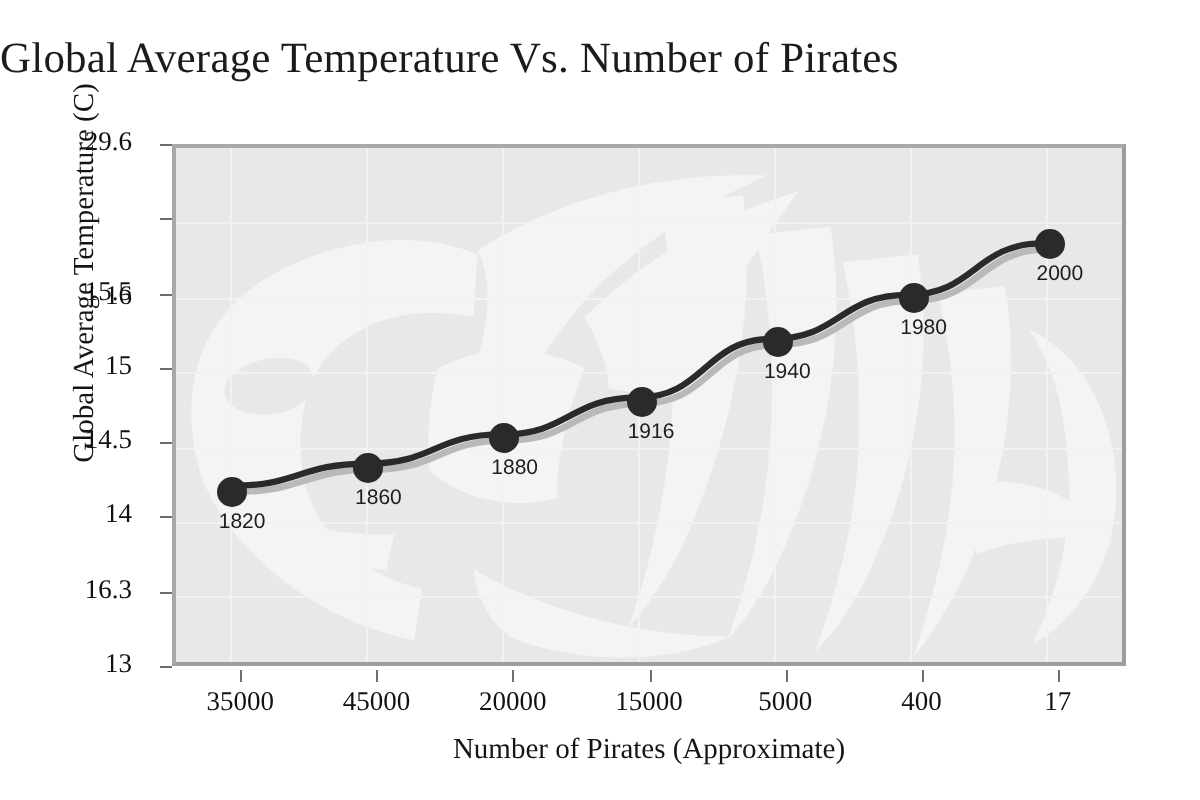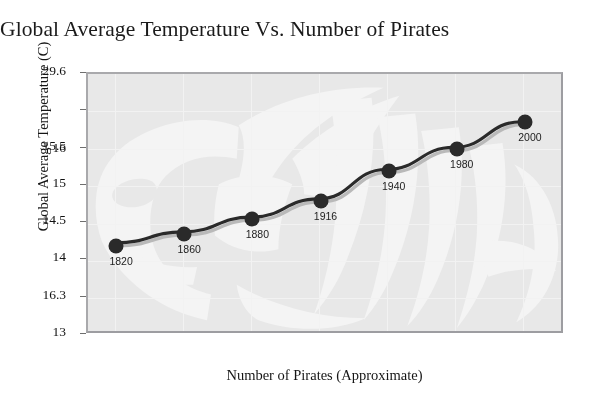--- a/index.html
+++ b/index.html
@@ -198,14 +198,30 @@
       <div class="ytick" style="top: 183.857px;"></div>
       <div class="ytick-lbl" style="position: absolute; left: 0px; top: 174.857px;">15</div>
       <div class="ytick" style="top: 146.571px;"></div>
       <div class="ytick-lbl" style="position: absolute; left: 0px; top: 137.571px;">15.5</div>
       <div class="ytick" style="top: 109.286px;"></div>
       <div class="ytick-lbl" style="position: absolute; left: 0px; top: 116px; margin-top: 24px;">16</div>
       <div class="ytick" style="top: 72px;"></div>
       <div class="ytick-lbl" style="position: absolute; left: 0px; top: 63px;">29.6</div>
     </div>
 
+  <div class="xaxis" id="xaxis">
+      <div class="xtick" style="left: 120.071px;"></div>
+      <div class="xtick-lbl" style="left: 120.071px;">35000</div>
+      <div class="xtick" style="left: 188.214px;"></div>
+      <div class="xtick-lbl" style="left: 188.214px;">45000</div>
+      <div class="xtick" style="left: 256.357px;"></div>
+      <div class="xtick-lbl" style="left: 256.357px;">20000</div>
+      <div class="xtick" style="left: 324.5px;"></div>
+      <div class="xtick-lbl" style="left: 324.5px;">15000</div>
+      <div class="xtick" style="left: 392.643px;"></div>
+      <div class="xtick-lbl" style="left: 392.643px;">5000</div>
+      <div class="xtick" style="left: 460.786px;"></div>
+      <div class="xtick-lbl" style="left: 460.786px;">400</div>
+      <div class="xtick" style="left: 528.929px;"></div>
+      <div class="xtick-lbl" style="left: 528.929px;">17</div>
+    </div>
 
 </div>
 
 </body></html>

